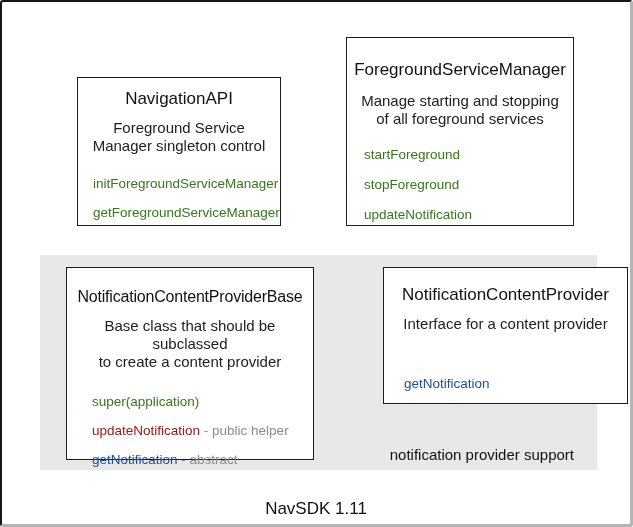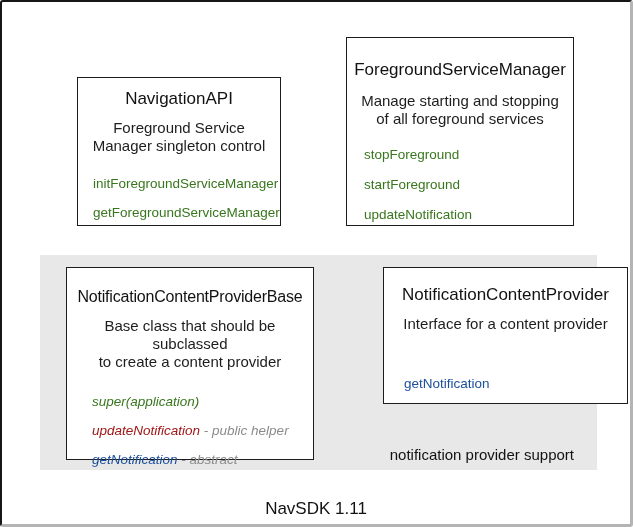--- a/index.html
+++ b/index.html
@@ -54,21 +54,21 @@
   .box-nav .methods   { margin-top: 20px; padding-left: 15px; gap: 12px; }
 
   .box-fsm  { left: 344px; top: 35px;  width: 228px; height: 189px; }
   .box-fsm .box-title { margin-top: 22px; }
   .box-fsm .box-desc  { margin-top: 12px; }
   .box-fsm .methods   { margin-top: 18px; padding-left: 17px; gap: 13px; }
 
   .box-ncpb { left: 64px;  top: 265px; width: 248px; height: 193px; }
   .box-ncpb .box-title { margin-top: 19px; }
   .box-ncpb .box-desc  { margin-top: 10px; }
-  .box-ncpb .methods   { margin-top: 22px; padding-left: 25px; gap: 12px; font-style: italic; }
+  .box-ncpb .methods   { margin-top: 22px; padding-left: 25px; gap: 12px; }
 
   .box-ncp  { left: 337px; top: 265px; width: 245px; height: 137px; margin-left: 44px; }
   .box-ncp .box-title { margin-top: 17px; }
   .box-ncp .box-desc  { margin-top: 10px; }
   .box-ncp .methods   { margin-top: 42px; padding-left: 20px; }
 
   .panel-label {
     position: absolute;
     right: 56px; top: 444px;
     font-size: 15px;
@@ -102,22 +102,22 @@
     </div>
   </div>
 
   <div class="cbox box-fsm">
     <div class="box-title">ForegroundServiceManager</div>
     <div class="box-desc">
       <div>Manage starting and stopping</div>
       <div>of all foreground services</div>
     </div>
     <div class="methods">
+      <div class="method-row"><span class="method m-green">startForeground</span></div>
       <div class="method-row"><span class="method m-green">stopForeground</span></div>
-      <div class="method-row"><span class="method m-green">startForeground</span></div>
       <div class="method-row"><span class="method m-green">updateNotification</span></div>
     </div>
   </div>
 
   <div class="cbox box-ncpb">
     <div class="box-title long">NotificationContentProviderBase</div>
     <div class="box-desc">
       <div>Base class that should be subclassed</div>
       <div>to create a content provider</div>
     </div>

